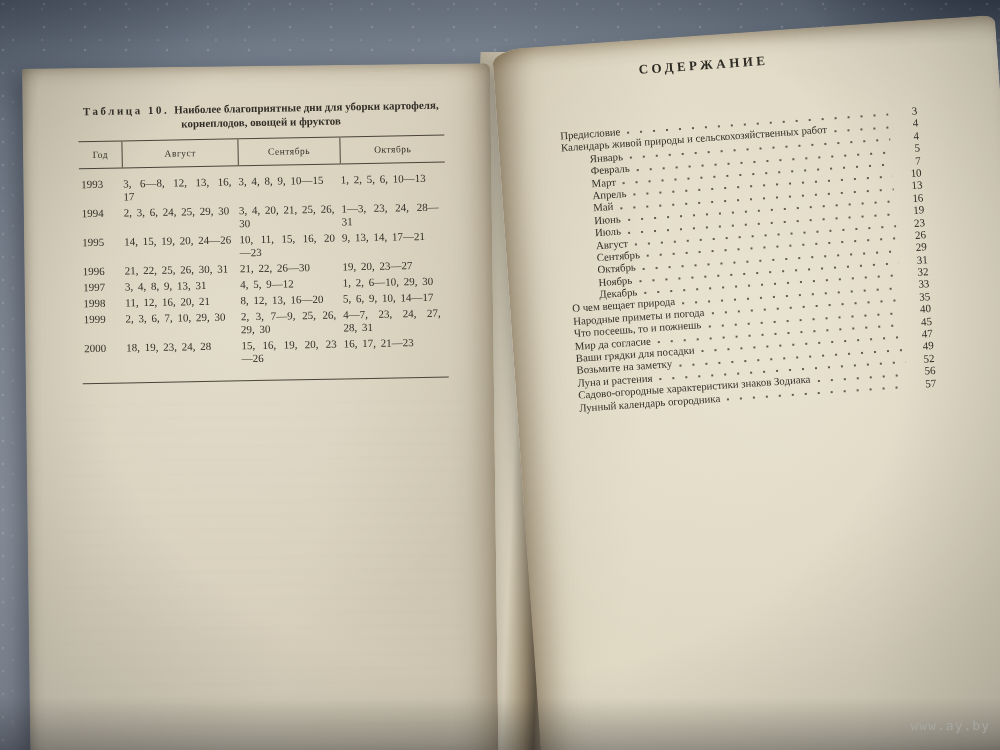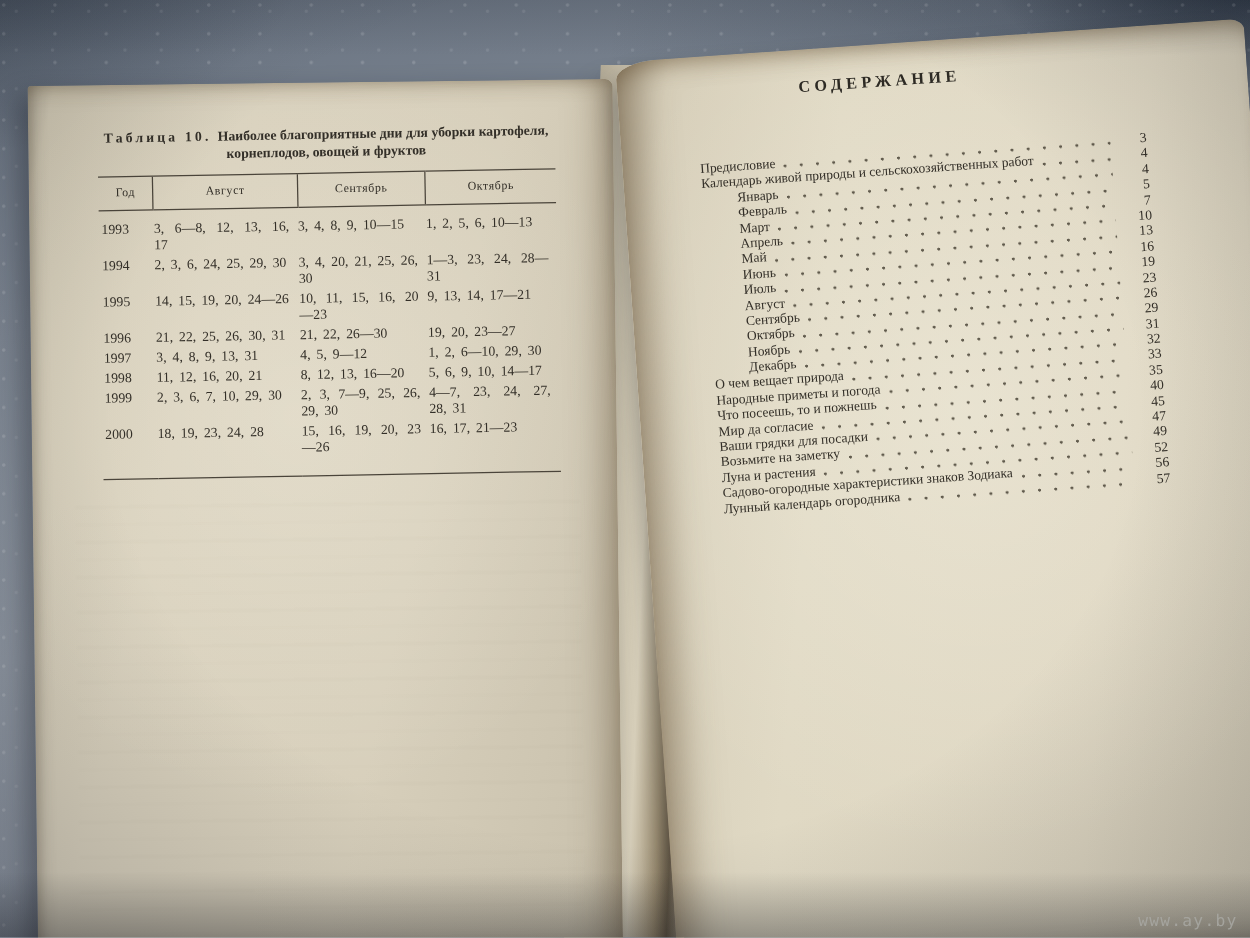--- a/index.html
+++ b/index.html
@@ -97,21 +97,21 @@
   }
   .toc-page{width:26px;text-align:right;font-size:11px;}
   
   .vignette{
     position:absolute;inset:0;z-index:6;pointer-events:none;
     background:
       linear-gradient(180deg, rgba(10,14,22,.12) 0%, transparent 6%, transparent 93%, rgba(8,10,16,.3) 100%),
       radial-gradient(ellipse at 50% 44%, transparent 58%, rgba(18,22,32,.2) 100%);
   }
   .watermark{
-    position:absolute;right:10px;bottom:5px;z-index:7;
+    position:absolute;right:10px;bottom:17px;z-index:7;
     font-family:"DejaVu Sans Mono","Liberation Mono",monospace;
     font-size:13px;letter-spacing:1px;color:var(--watermark,#a9a9a4);opacity:.85;
   }
 </style>
 </head>
 <body>
 
 <div class="scene">
 
   <div class="gutter"></div>

